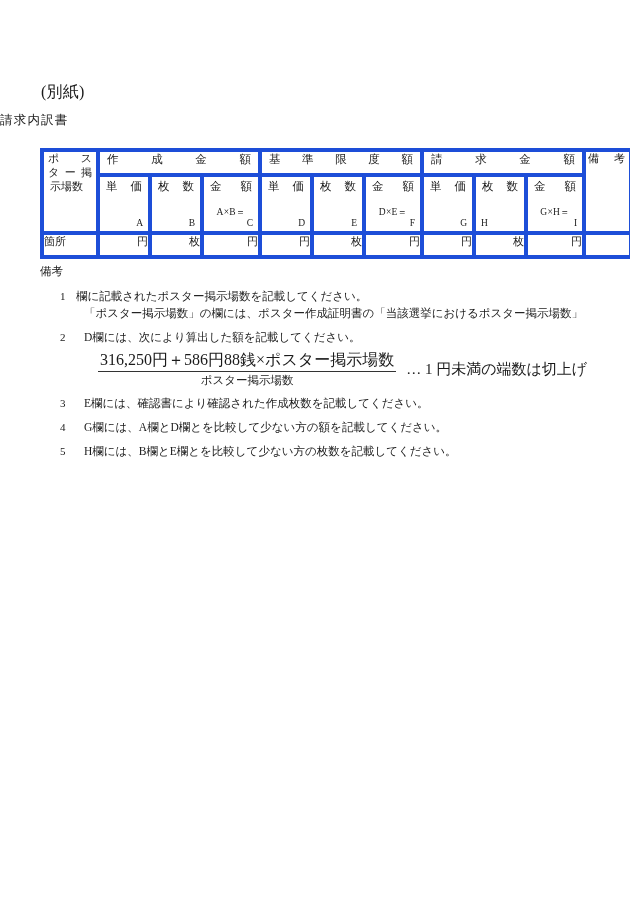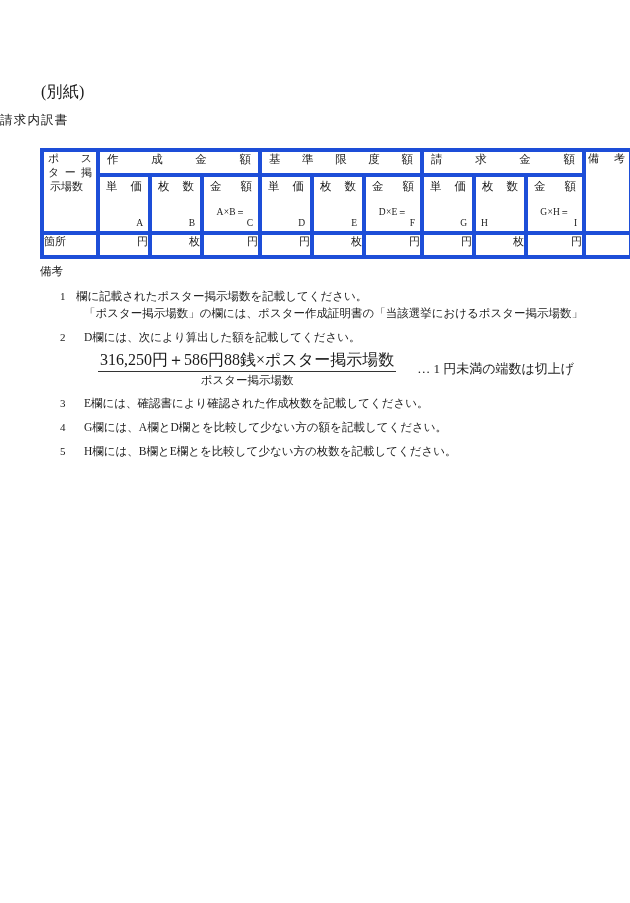--- a/index.html
+++ b/index.html
@@ -205,22 +205,22 @@
     font-size: 16px;
     line-height: 1.35;
   }
   .frac .den-part {
     display: block;
     padding: 1px 2px 0 2px;
     font-size: 11.5px;
     line-height: 1.35;
   }
   .frac-tail {
-    font-size: 13px;
-    margin-left: 21px;
+    font-size: 15px;
+    margin-left: 10px;
     align-self: center;
     white-space: nowrap;
   }
 </style>
 </head>
 <body>
 
 <div class="page">
 
   <div class="attachment-label">(別紙)</div>

